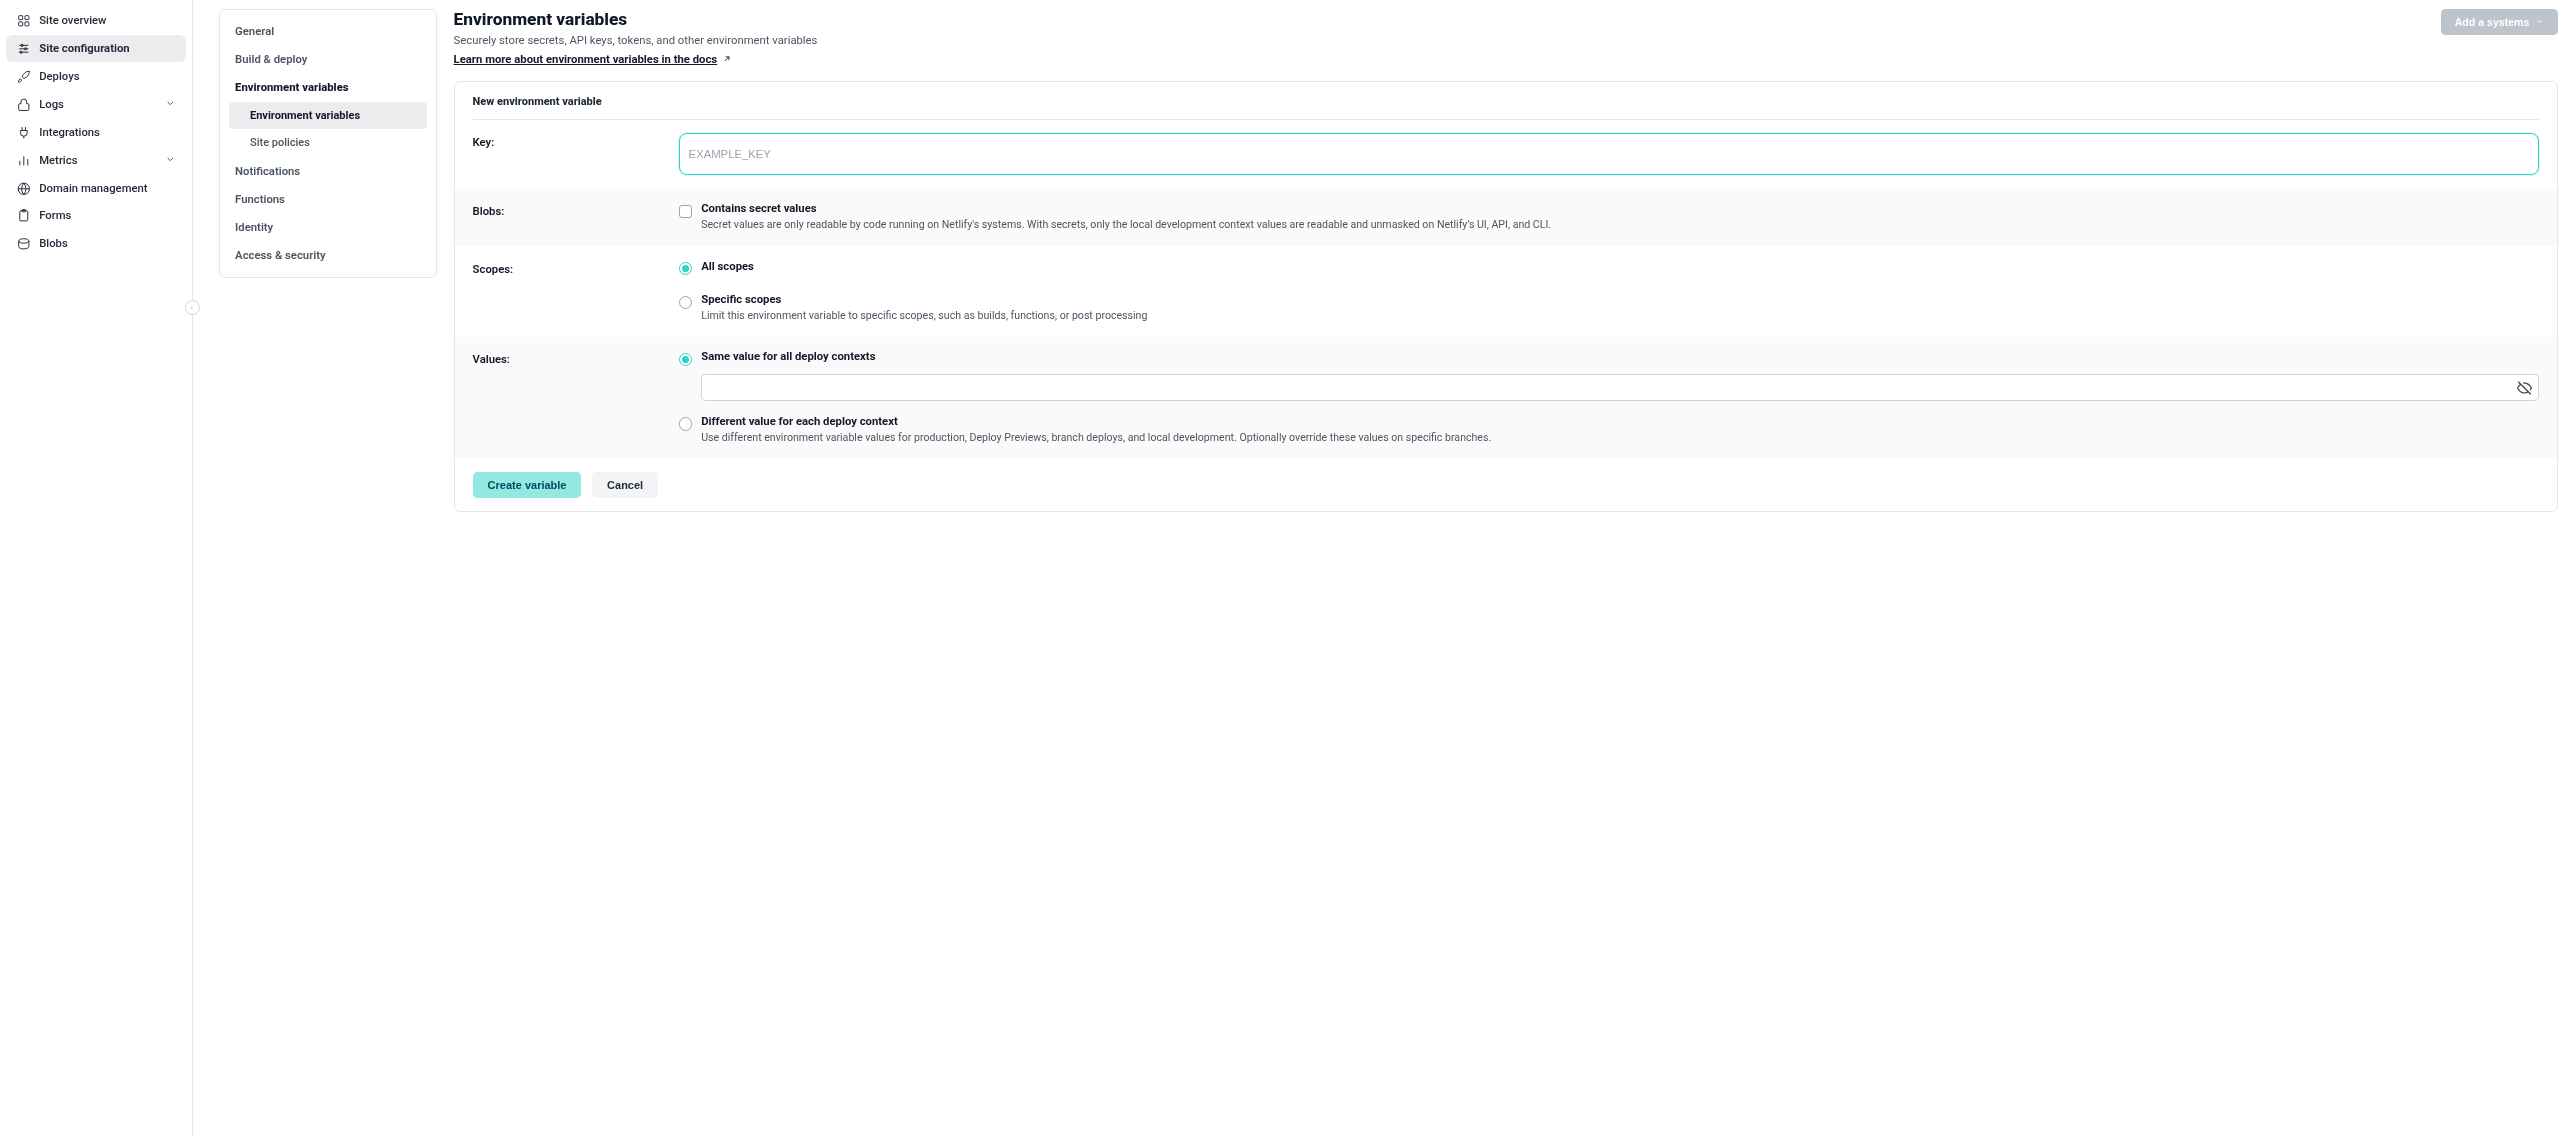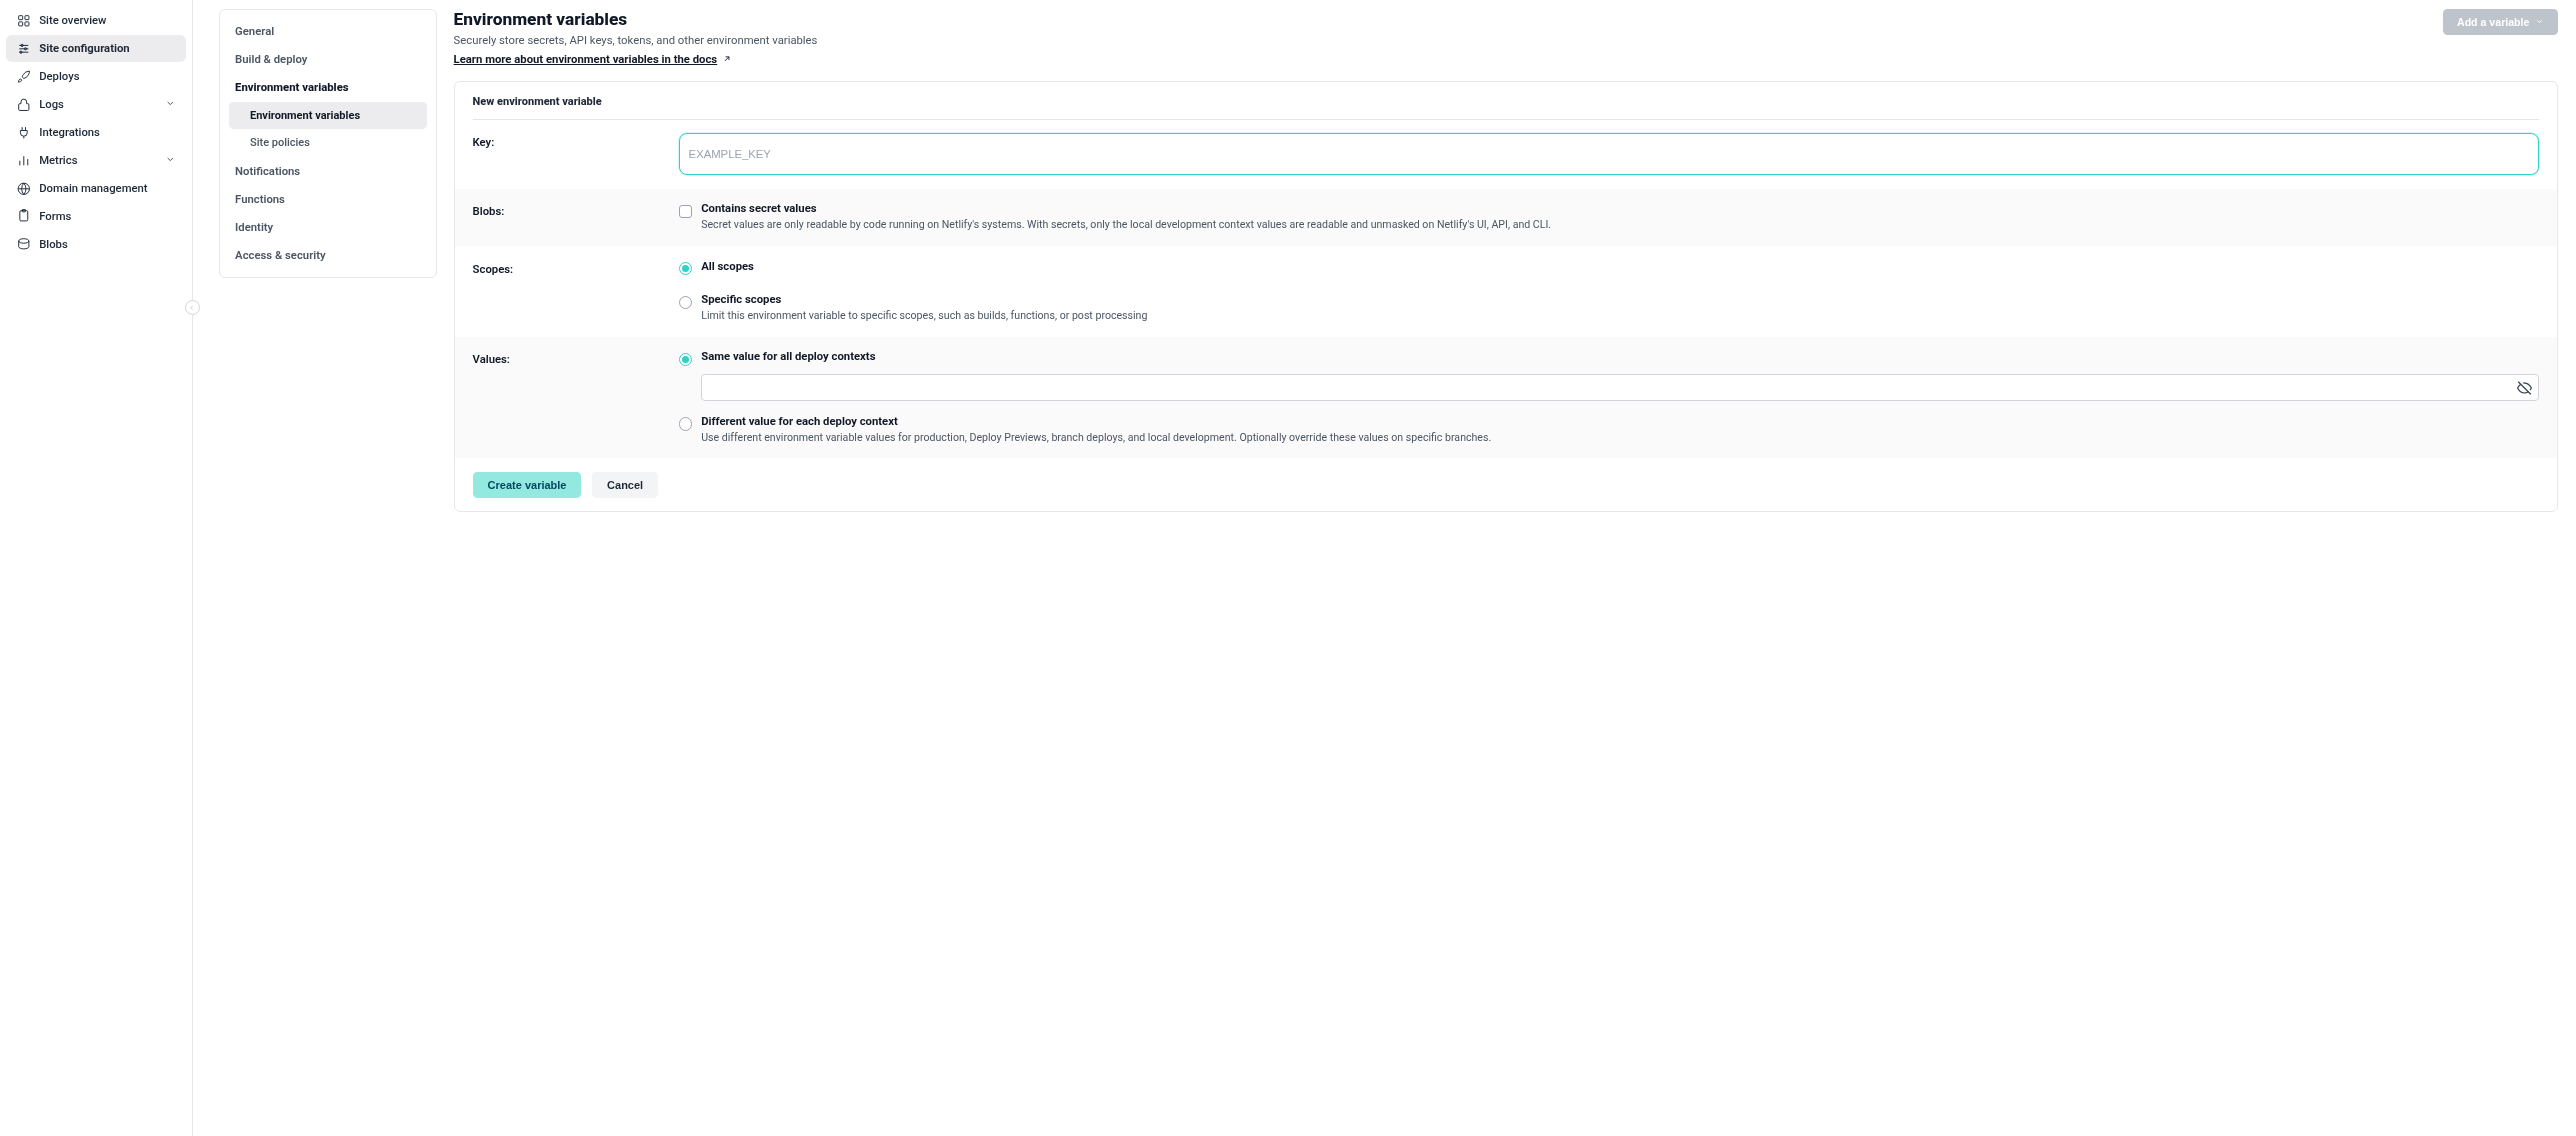--- a/index.html
+++ b/index.html
@@ -31,21 +31,20 @@
   border: 0.8px solid #d1d5db;
   display: flex;
   align-items: center;
   justify-content: center;
   cursor: pointer;
 }
 .collapse-handle svg { width: 7.5px; height: 7.5px; stroke: #4b5563; }
 
 .nav-item {
   display: flex;
-  align-items: center;
   gap: 9px;
   padding: 6.8px 10.6px;
   border-radius: 6px;
   cursor: pointer;
   font-weight: 500;
   color: #1f2937;
   margin: 0.8px 3px;
 }
 .nav-item.active { background: #ececee; font-weight: 700; }
 .nav-item .icon { width: 13.6px; height: 13.6px; display: flex; align-items: center; justify-content: center; }
@@ -356,21 +355,21 @@
         <p class="page-sub">Securely store secrets, API keys, tokens, and other environment variables</p>
         <a class="docs-link">
           <span>Learn more about environment variables in the docs</span>
           <svg viewBox="0 0 24 24">
               <path d="M7 17L17 7"></path>
               <path d="M9 7h8v8"></path>
             </svg>
         </a>
       </div>
       <button class="add-btn">
-        <span>Add a variable</span>
+        <span>Add a systems</span>
         <svg viewBox="0 0 24 24">
             <polyline points="6 9 12 15 18 9"></polyline>
           </svg>
       </button>
     </div>
 
     <section class="card">
       <h2 class="card-header">New environment variable</h2>
       <div class="card-divider"></div>
 

